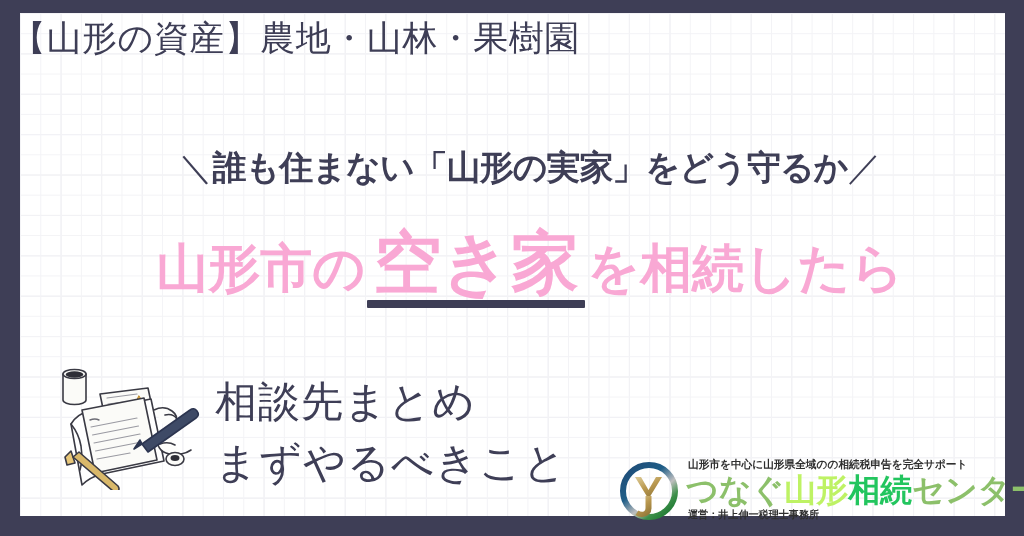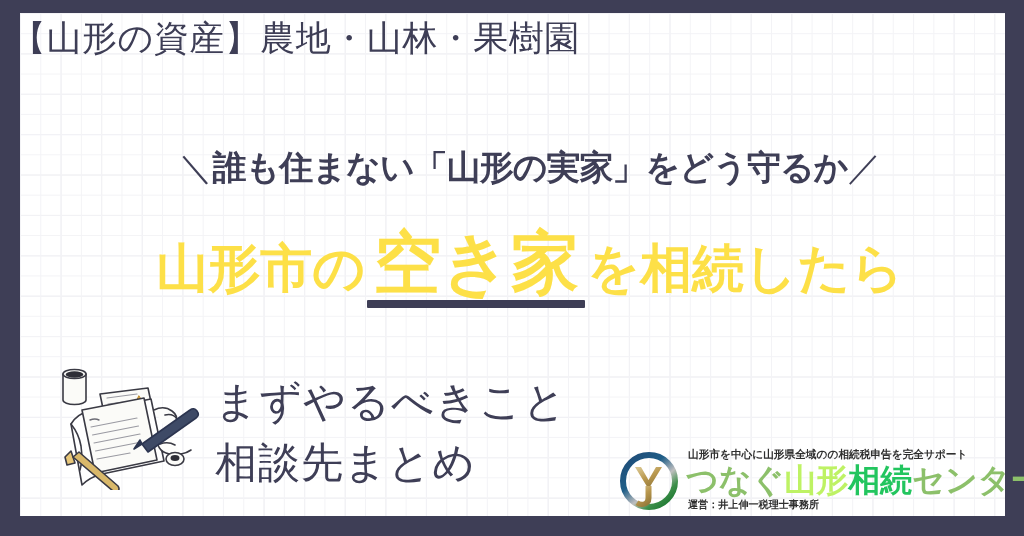--- a/index.html
+++ b/index.html
@@ -91,21 +91,21 @@
   }
 
   
   .headline {
     position: absolute;
     left: 0;
     right: 0;
     top: 228px;
     text-align: center;
     white-space: nowrap;
-    color: #fde047;
+    color: #f9a8d4;
     font-weight: 700;
     font-size: 52px;
     line-height: 1.1;
     letter-spacing: 0px;
     padding-left: 36px;
   }
   .headline .hl-pre,
   .headline .hl-post {
     display: inline-block;
     vertical-align: baseline;
@@ -148,21 +148,21 @@
     left: 38px;
     top: 358px;
     width: 180px;
     height: 132px;
   }
 
   
   .logo {
     position: absolute;
     left: 616px;
-    top: 446px;
+    top: 456px;
     width: 380px;
     height: 70px;
   }
   .logo-mark {
     position: absolute;
     left: 0;
     top: 2px;
     width: 66px;
     height: 66px;
   }
@@ -217,22 +217,22 @@
 
     <div class="subline">
       <span class="slash">＼</span><span>誰も住まない「山形の実家」をどう守るか</span><span class="slash">／</span>
     </div>
 
     <div class="headline">
       <span class="hl-pre">山形市の</span><span class="hl-em"><span>空き家</span><span class="em-underline"></span></span><span class="hl-post">を相続したら</span>
     </div>
 
     <div class="copy">
+      <span class="copy-line">相談先まとめ</span>
       <span class="copy-line">まずやるべきこと</span>
-      <span class="copy-line">相談先まとめ</span>
     </div>
 
     <div class="illus">
       <svg viewBox="0 0 180 132" width="180" height="132" xmlns="http://www.w3.org/2000/svg">
         <g fill="none" stroke="#3a3a44" stroke-width="1.6" stroke-linejoin="round" stroke-linecap="round">
 
           <g>
             <path d="M25 16 h23 v26 a11.5 4.5 0 0 1 -23 0 z" fill="#fbfbf8"></path>
             <ellipse cx="36.5" cy="16" rx="11.5" ry="4.5" fill="#fbfbf8"></ellipse>
             <ellipse cx="36.5" cy="16.5" rx="8.8" ry="3.2" fill="#2e2e36" stroke="none"></ellipse>

